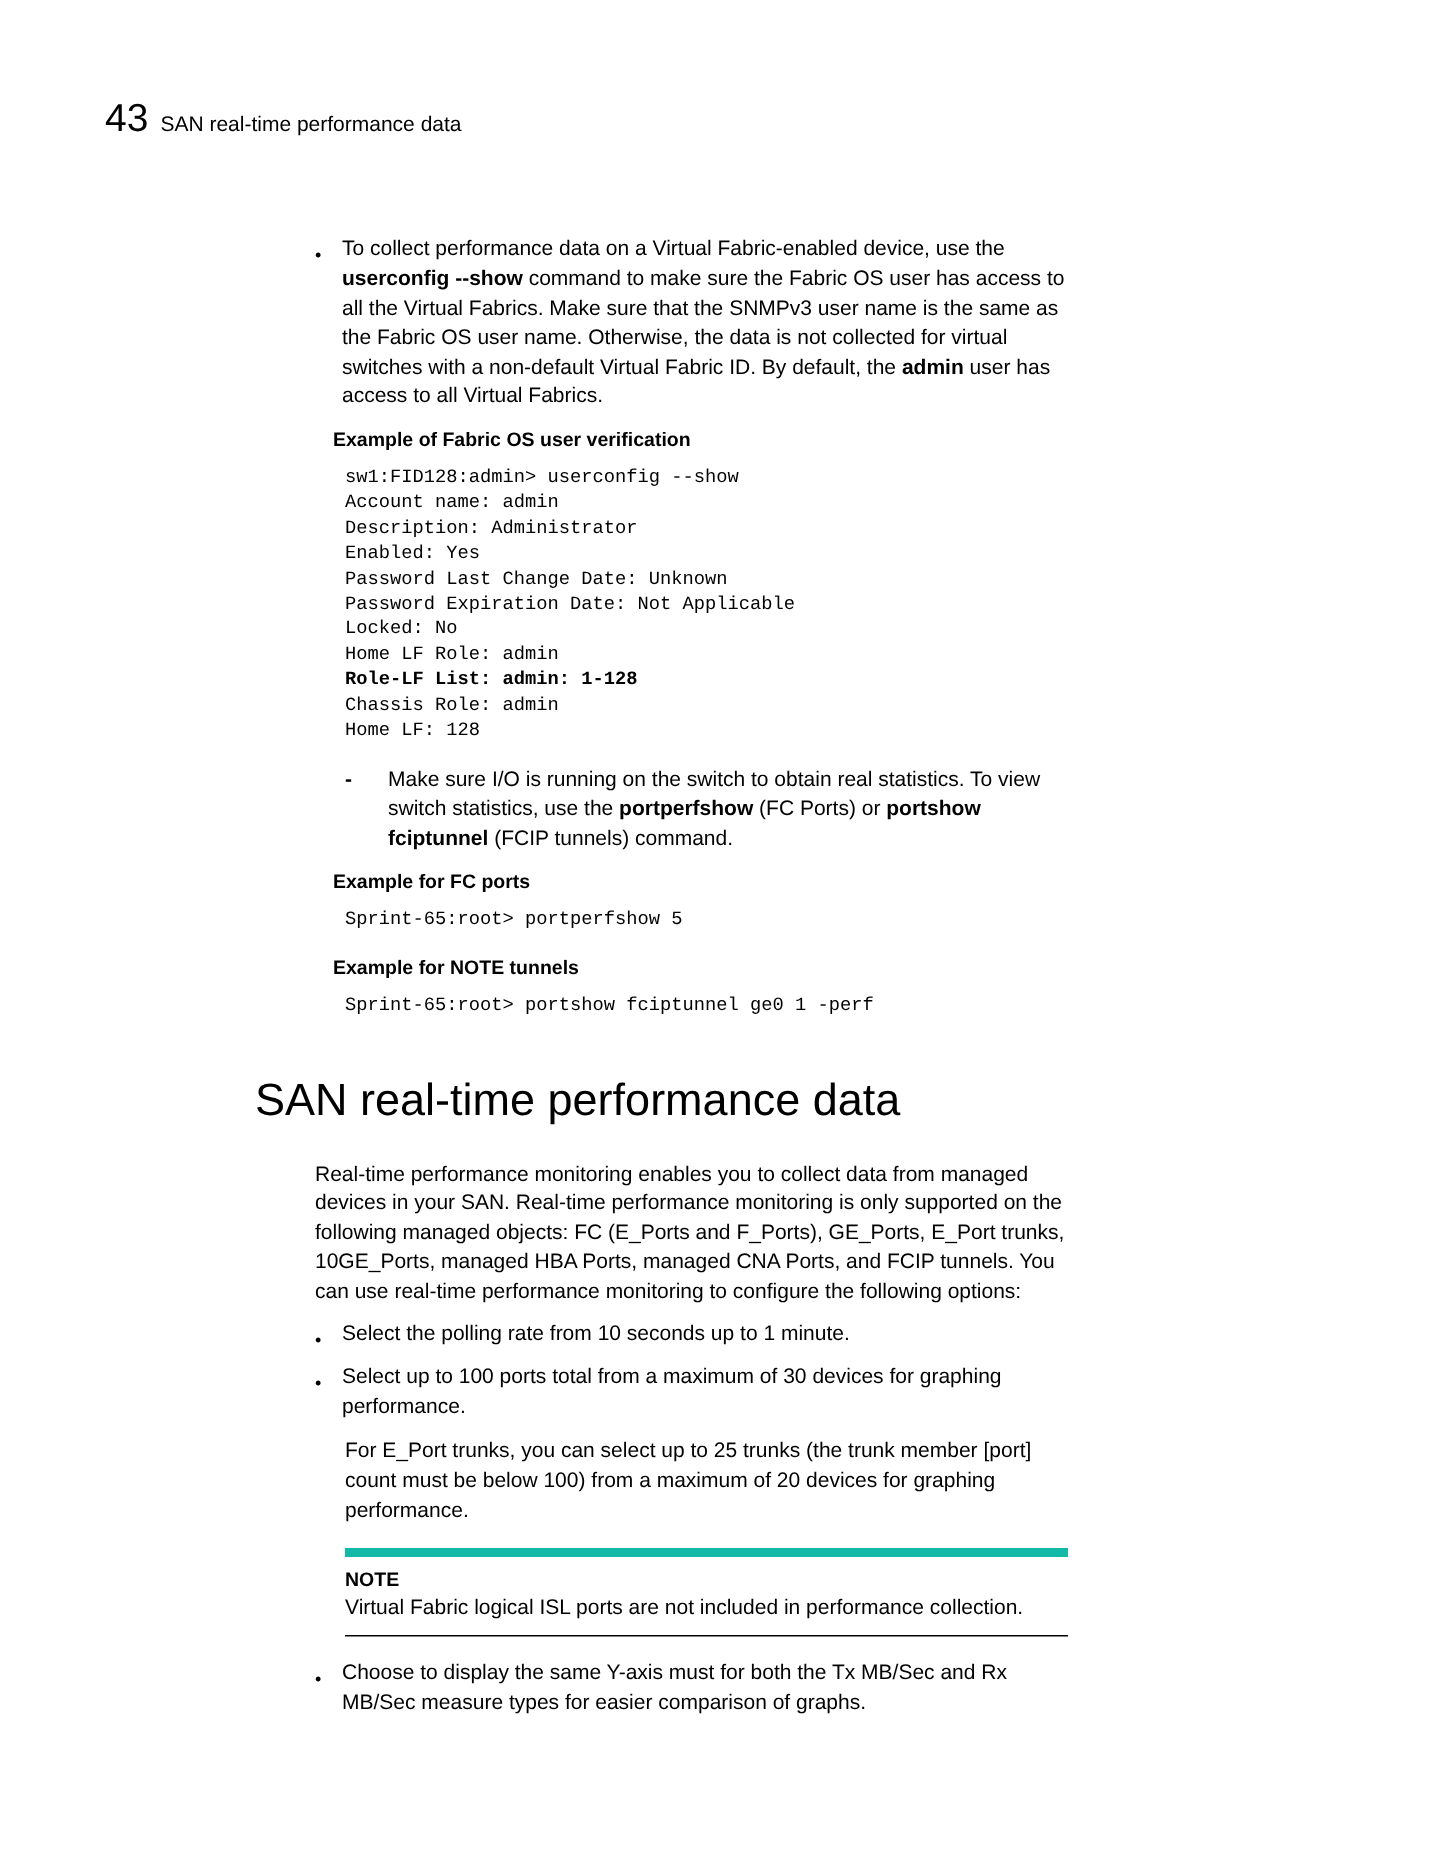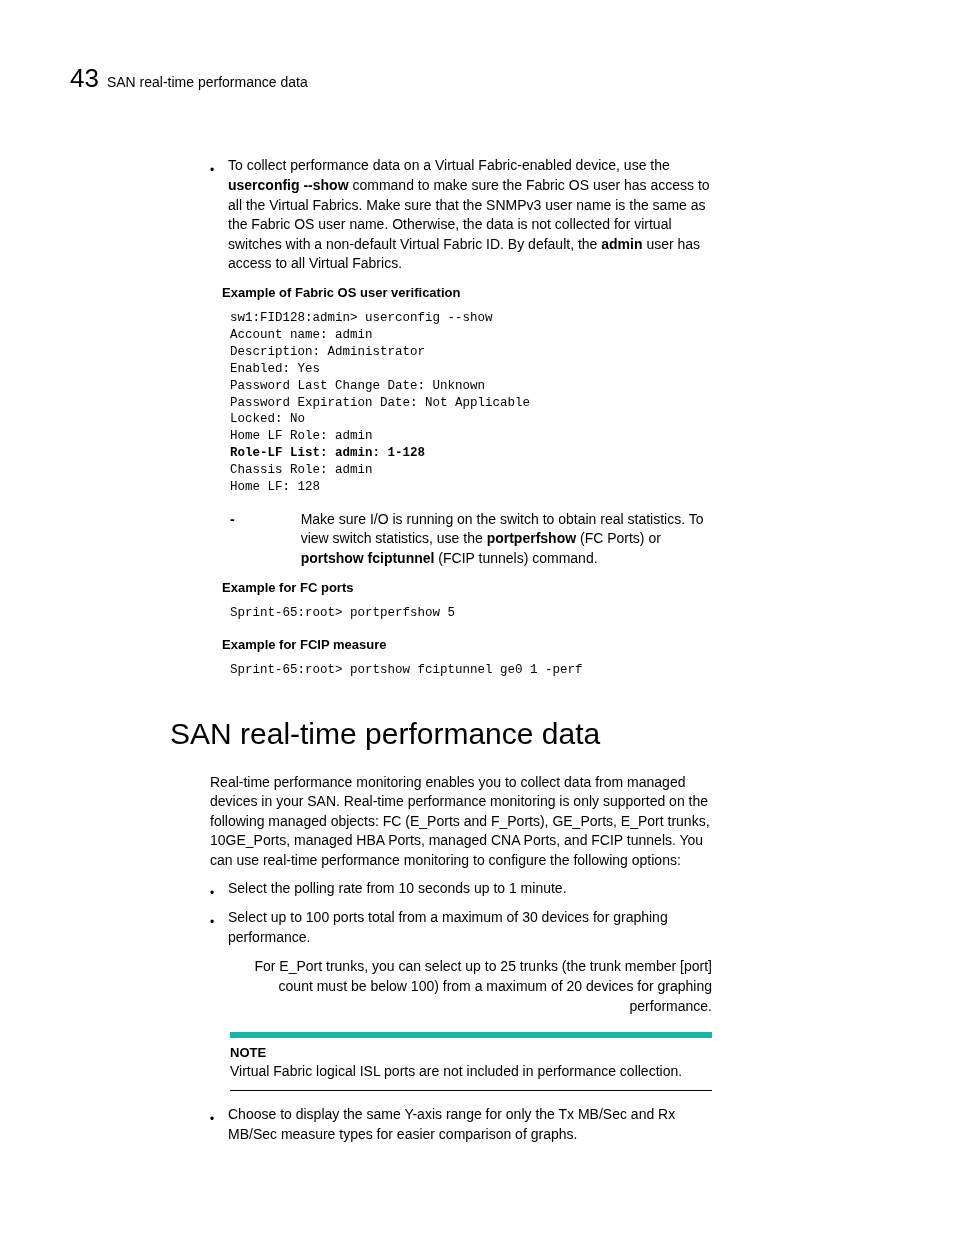--- a/index.html
+++ b/index.html
@@ -56,21 +56,20 @@
     gap: 24px;
     margin-left: 20px;
     margin-bottom: 10px;
   }
   .sub-dash .dash {
     flex: 0 0 auto;
     font-weight: bold;
   }
   .sub-dash .btxt {
     flex: 1;
-    margin-left: 42px;
   }
   .bold { font-weight: bold; }
   .example-label {
     font-weight: bold;
     font-size: 13px;
     margin: 10px 0 8px 12px;
   }
   .mono {
     font-family: "Courier New", Courier, monospace;
     font-size: 12.5px;
@@ -90,21 +89,20 @@
     border-bottom: 1px solid #000;
     padding: 6px 0 8px 0;
     margin: 16px 0 14px 20px;
   }
   .note-box .note-label {
     font-weight: bold;
     font-size: 13px;
   }
   .para-after-bullet {
     margin: 10px 0 10px 20px;
-    text-align: right;
   }
   .spacer-sm { height: 8px; }
 </style>
 </head>
 <body>
 
 <div class="page">
 
   <div class="header">
     <span class="num">43</span>
@@ -137,21 +135,21 @@
     <div class="sub-dash">
       <div class="dash">-</div>
       <div class="btxt">
         <span>Make sure I/O is running on the switch to obtain real statistics. To view switch statistics, use the </span><span class="bold">portperfshow</span><span>  (FC Ports) or </span><span class="bold">portshow fciptunnel</span><span>  (FCIP tunnels) command.</span>
       </div>
     </div>
 
     <div class="example-label">Example for FC ports</div>
     <div class="mono">Sprint-65:root&gt; portperfshow 5</div>
 
-    <div class="example-label">Example for FCIP measure</div>
+    <div class="example-label">Example for NOTE tunnels</div>
     <div class="mono">Sprint-65:root&gt; portshow fciptunnel ge0 1 -perf</div>
 
     <div class="h1">SAN real-time performance data</div>
 
     <div>Real-time performance monitoring enables you to collect data from managed devices in your SAN. Real-time performance monitoring is only supported on the following managed objects: FC (E_Ports and F_Ports), GE_Ports, E_Port trunks, 10GE_Ports, managed HBA Ports, managed CNA Ports, and FCIP tunnels. You can use real-time performance monitoring to configure the following options:</div>
 
     <div class="spacer-sm"></div>
 
     <div class="bullet">
       <div class="dot"></div>
@@ -165,17 +163,17 @@
 
     <div class="para-after-bullet">For E_Port trunks, you can select up to 25 trunks (the trunk member [port] count must be below 100) from a maximum of 20 devices for graphing performance.</div>
 
     <div class="note-box">
       <div class="note-label">NOTE</div>
       <div>Virtual Fabric logical ISL ports are not included in performance collection.</div>
     </div>
 
     <div class="bullet">
       <div class="dot"></div>
-      <div class="btxt">Choose to display the same Y-axis range for only the Tx MB/Sec and Rx MB/Sec measure types for easier comparison of graphs.</div>
+      <div class="btxt">Choose to display the same Y-axis must for both the Tx MB/Sec and Rx MB/Sec measure types for easier comparison of graphs.</div>
     </div>
 
   </div>
 </div>
 
 </body></html>

